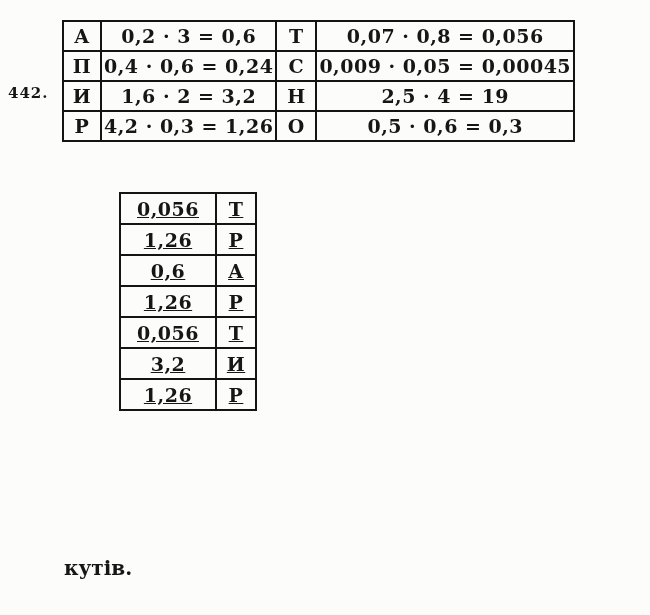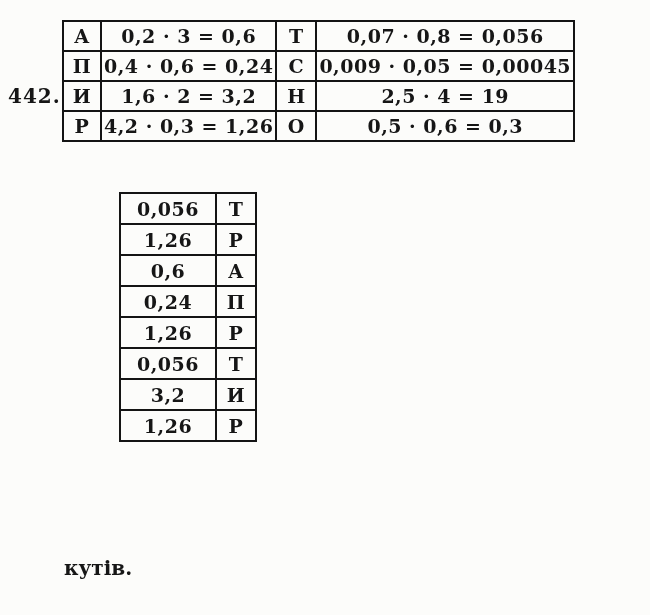--- a/index.html
+++ b/index.html
@@ -13,21 +13,21 @@
     background: #fcfcfa;
     font-family: "DejaVu Serif", "Liberation Serif", serif;
     color: #161616;
     font-weight: bold;
     overflow: hidden;
   }
   .problem-number {
     position: absolute;
     left: 8px;
     top: 84px;
-    font-size: 20px;
+    font-size: 15px;
     letter-spacing: 1px;
   }
   table {
     border-collapse: collapse;
     table-layout: fixed;
   }
   td {
     border: 2px solid #141414;
     text-align: center;
     vertical-align: middle;
@@ -51,20 +51,21 @@
   .eq-table col.c-eq2     { width: 240px; }
   .ans-table {
     position: absolute;
     left: 119px;
     top: 192px;
   }
   .ans-table td {
     height: 29px;
     font-size: 19px;
     letter-spacing: 0.5px;
+    text-decoration: underline;
   }
   .ans-table col.c-value  { width: 96px; }
   .ans-table col.c-letter { width: 40px; }
   .question {
     position: absolute;
     left: 64px;
     top: 553px;
     width: 524px;
     font-size: 20px;
     line-height: 30px;
@@ -129,24 +130,20 @@
   </tr>
   <tr>
     <td>1,26</td>
     <td>Р</td>
   </tr>
   <tr>
     <td>0,6</td>
     <td>А</td>
   </tr>
   <tr>
-    <td>0,24</td>
-    <td>П</td>
-  </tr>
-  <tr>
     <td>1,26</td>
     <td>Р</td>
   </tr>
   <tr>
     <td>0,056</td>
     <td>Т</td>
   </tr>
   <tr>
     <td>3,2</td>
     <td>И</td>

